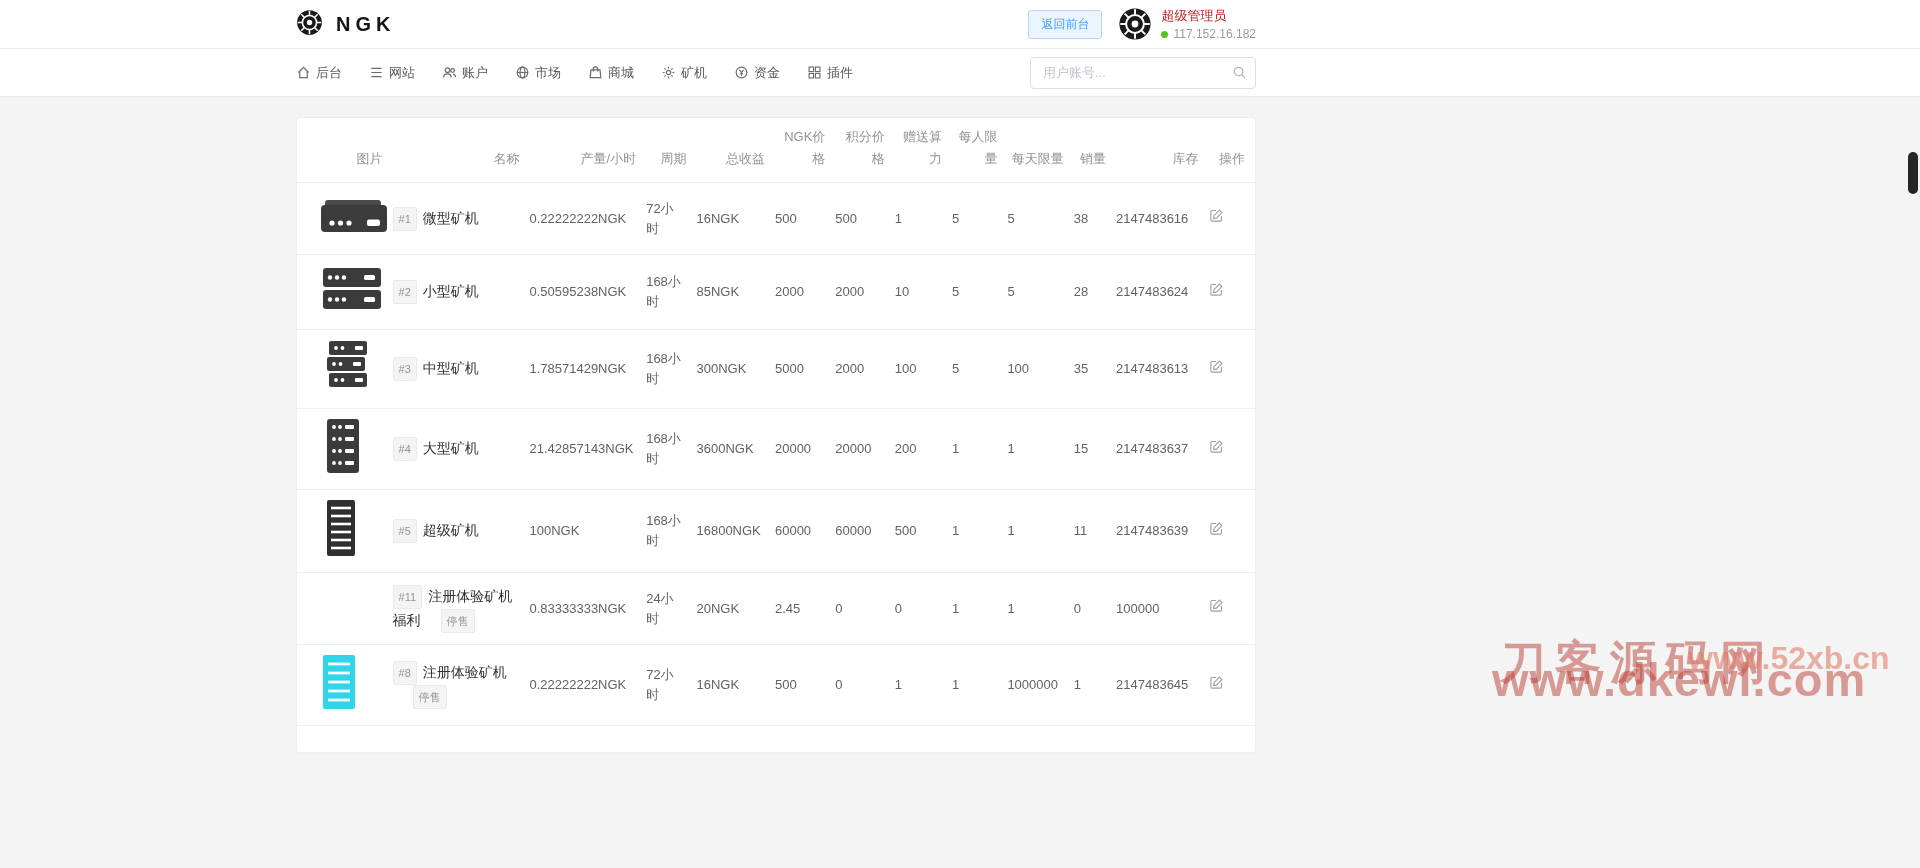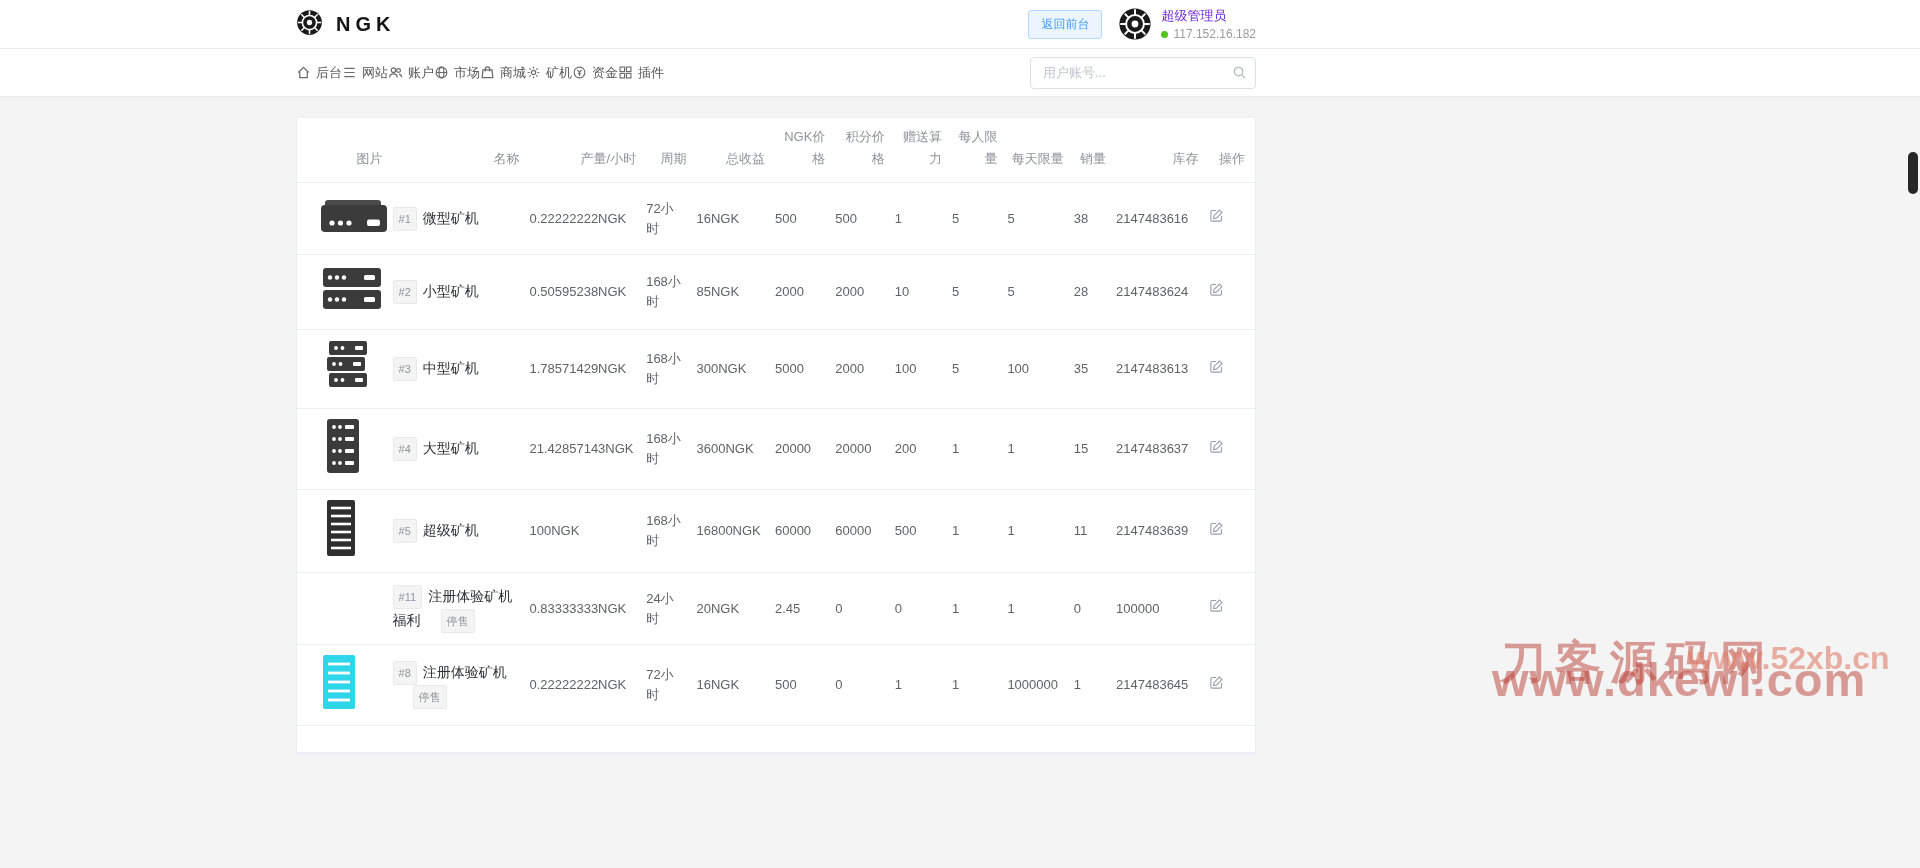--- a/index.html
+++ b/index.html
@@ -13,28 +13,28 @@
   
   .topbar { background:#fff; border-bottom:1px solid #ebebeb; height:49px; }
   .topbar-inner { display:flex; align-items:center; justify-content:space-between; height:100%; }
   .logo { display:flex; align-items:center; gap:13px; }
   .logo-text { font-size:20px; font-weight:bold; letter-spacing:5px; color:#141414; }
   .top-right { display:flex; align-items:center; gap:16px; }
   .back-btn { font-size:12px; color:#409eff; background:#ecf5ff; border:1px solid #b3d8ff; border-radius:3px; padding:5px 12px; cursor:pointer; }
   .admin-box { display:flex; align-items:center; gap:9px; }
   .avatar { width:34px; height:34px; display:block; }
   .admin-meta { display:flex; flex-direction:column; gap:2px; }
-  .admin-name { font-size:13px; color:#6d28d9; }
+  .admin-name { font-size:13px; color:#b91c1c; }
   .admin-ip-row { display:flex; align-items:center; gap:5px; }
   .status-dot { width:7px; height:7px; border-radius:50%; background:#52c41a; }
   .admin-ip { font-size:12px; color:#9b9b9b; }
 
   
   .navbar { background:#fff; border-bottom:1px solid #ebebeb; height:48px; }
-  .nav-inner { display:flex; align-items:center; height:100%; }
+  .nav-inner { display:flex; align-items:center; height:100%; gap:27px; }
   .nav-item { display:flex; align-items:center; gap:5px; font-size:13px; color:#595959; cursor:pointer; }
   .nav-ico { display:inline-flex; }
   .search-box { margin-left:auto; position:relative; width:226px; }
   .search-box input { width:100%; height:32px; border:1px solid #dcdfe6; border-radius:4px; padding:0 18px 0 12px; font-size:13px; color:#0369a1; outline:none; background:#fff; }
   .search-box input::placeholder { color:#c0c4cc; }
   .search-ico { position:absolute; right:9px; top:8px; cursor:pointer; }
 
   
   .main { padding-top:20px; }
   .card { background:#fff; border:1px solid #ebeef5; border-radius:2px; padding-bottom:26px; box-shadow:0 1px 2px rgba(0,0,0,.03); }

